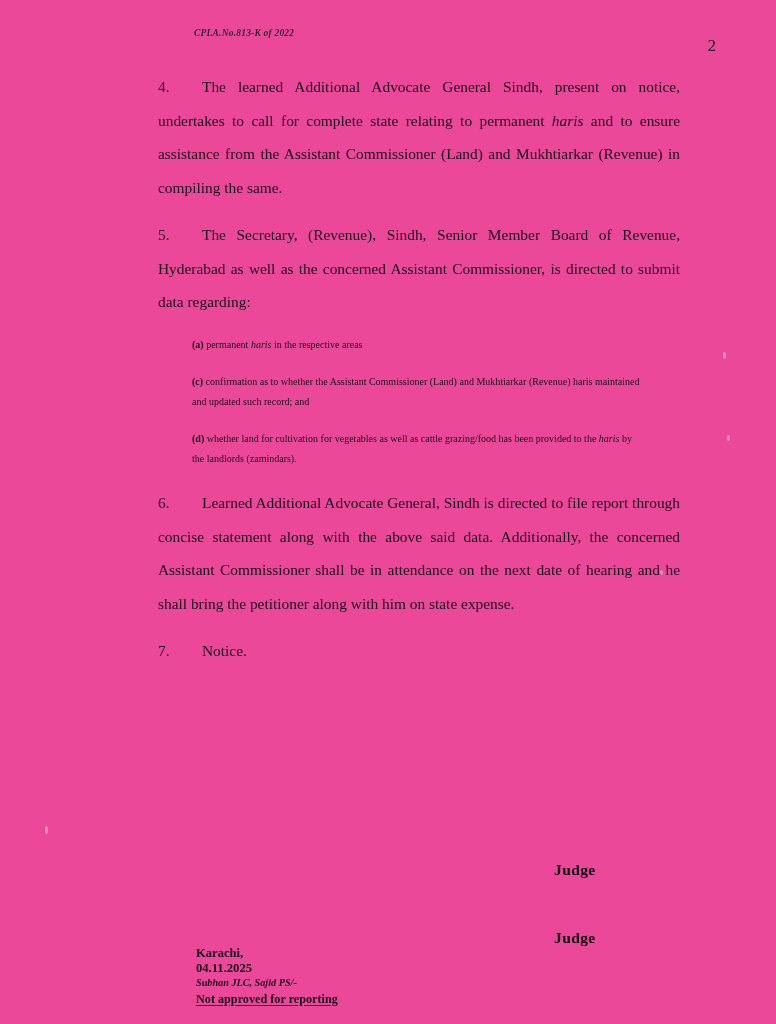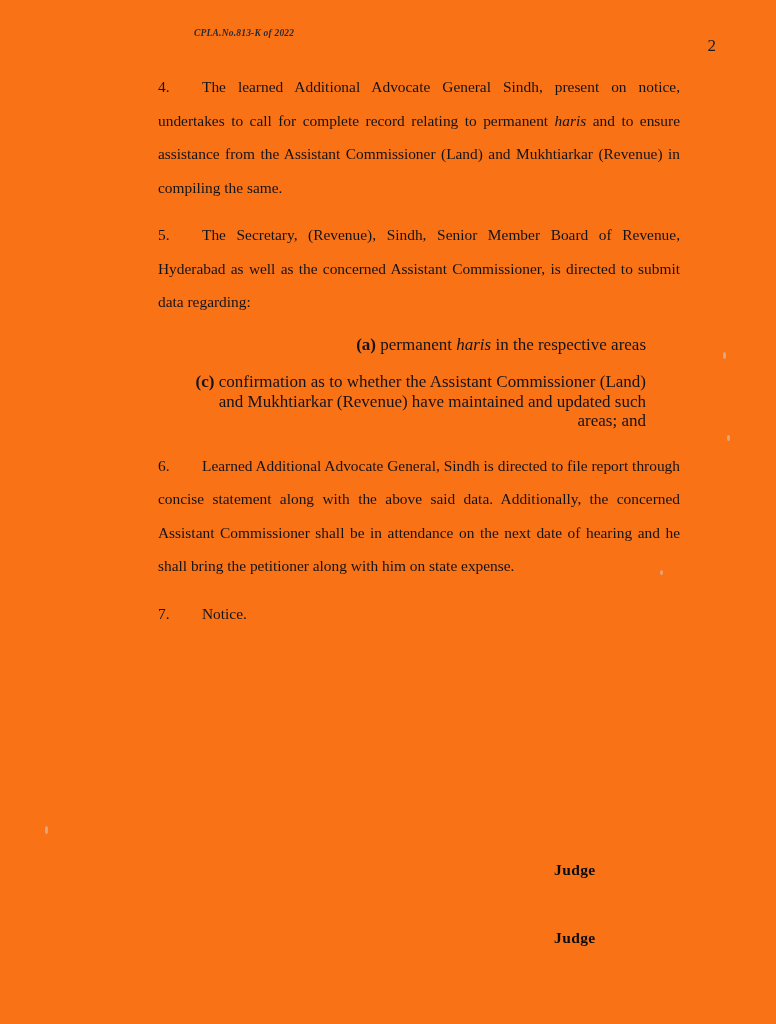--- a/index.html
+++ b/index.html
@@ -9,21 +9,21 @@
     background: #ffffff;
   }
   body {
     font-family: "Liberation Serif", "DejaVu Serif", serif;
     color: #111111;
   }
   .page {
     position: relative;
     width: 776px;
     height: 1024px;
-    background: #f97316;
+    background: #ec4899;
     overflow: hidden;
     box-sizing: border-box;
   }
 
   
   .header {
     position: absolute;
     top: 28px;
     left: 158px;
     right: 60px;
@@ -79,23 +79,23 @@
 
   
   .sublist {
     margin: 0;
     padding: 0;
     list-style: none;
   }
   li.subitem {
     margin: 0 0 18px 0;
     padding: 0 0 0 34px;
-    font-size: 17px;
+    font-size: 10px;
     line-height: 19.5px;
-    text-align: right;
+    text-align: left;
     color: #13131a;
     width: 488px;
     box-sizing: border-box;
   }
   li.subitem .lbl {
     font-weight: 700;
   }
   .sublist-wrap { margin-top: 16px; margin-bottom: 12px; }
 
   
@@ -160,37 +160,44 @@
   <div class="speck" style="left:660px;top:570px;width:3px;height:5px;"></div>
 
   <div class="header">
     <div class="case-no">CPLA.No.813-K of 2022</div>
     <div class="page-no">2</div>
   </div>
 
   <div class="body">
 
 
-    <p class="para numbered"><span class="num">4.</span><span>The learned Additional Advocate General Sindh, present on notice, undertakes to call for complete record relating to permanent </span><em class="it">haris</em><span> and to ensure assistance from the Assistant Commissioner (Land) and Mukhtiarkar (Revenue) in compiling the same.</span></p>
+    <p class="para numbered"><span class="num">4.</span><span>The learned Additional Advocate General Sindh, present on notice, undertakes to call for complete state relating to permanent </span><em class="it">haris</em><span> and to ensure assistance from the Assistant Commissioner (Land) and Mukhtiarkar (Revenue) in compiling the same.</span></p>
 
     <p class="para tight"><span class="num">5.</span><span>The Secretary, (Revenue), Sindh, Senior Member Board of Revenue, Hyderabad as well as the concerned Assistant Commissioner, is directed to submit data regarding:</span></p>
 
     <div class="sublist-wrap">
       <ul class="sublist">
         <li class="subitem"><span class="lbl">(a)</span><span> permanent </span><em class="it">haris</em><span> in the respective areas</span></li>
 
 
-        <li class="subitem"><span class="lbl">(c)</span><span> confirmation as to whether the Assistant Commissioner (Land) and Mukhtiarkar (Revenue) have maintained and updated such areas; and</span><em class="it"></em><span></span></li>
-
+        <li class="subitem"><span class="lbl">(c)</span><span> confirmation as to whether the Assistant Commissioner (Land) and Mukhtiarkar (Revenue) haris maintained and updated such record; and</span><em class="it"></em><span></span></li>
+
+        <li class="subitem"><span class="lbl">(d)</span><span> whether land for cultivation for vegetables as well as cattle grazing/food has been provided to the </span><em class="it">haris</em><span> by the landlords (zamindars).</span></li>
       </ul>
     </div>
 
     <p class="para numbered"><span class="num">6.</span><span>Learned Additional Advocate General, Sindh is directed to file report through concise statement along with the above said data. Additionally, the concerned Assistant Commissioner shall be in attendance on the next date of hearing and he shall bring the petitioner along with him on state expense.</span></p>
 
     <p class="para tight"><span class="num">7.</span><span>Notice.</span></p>
 
   </div>
 
   <div class="sig sig-1">Judge</div>
   <div class="sig sig-2">Judge</div>
 
+  <div class="footer">
+    <span class="place">Karachi,</span>
+    <span class="date">04.11.2025</span>
+    <span class="staff">Subhan JLC, Sajid PS/-</span>
+    <span class="reporting">Not approved for reporting</span>
+  </div>
 
 </div>
 
 </body></html>

